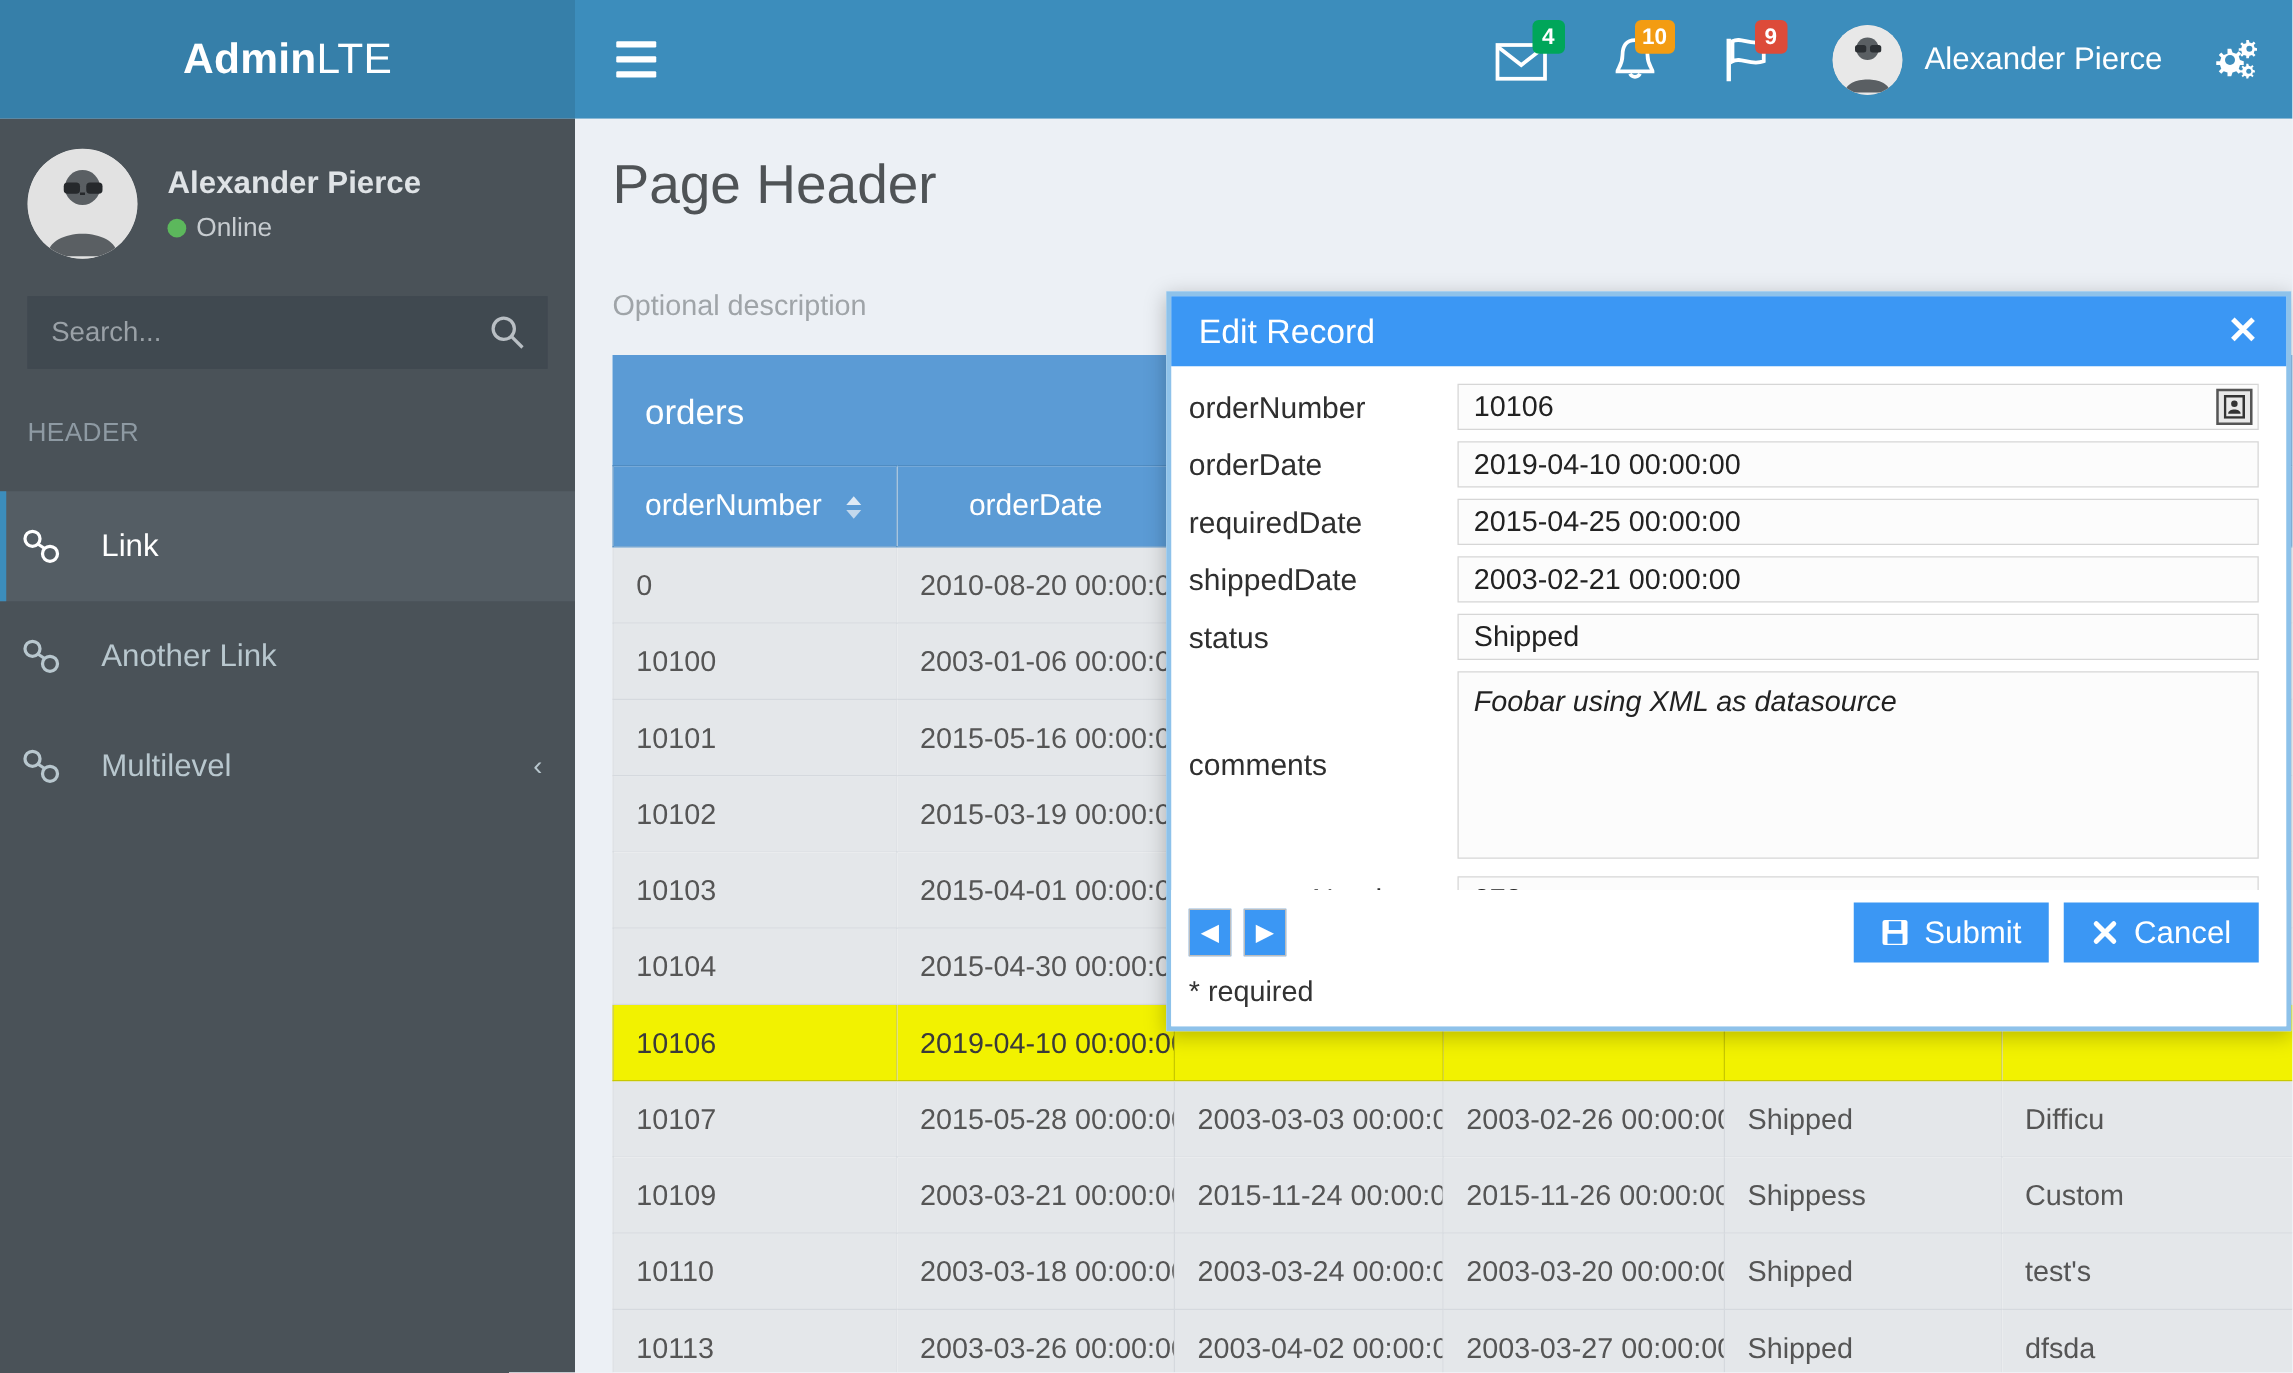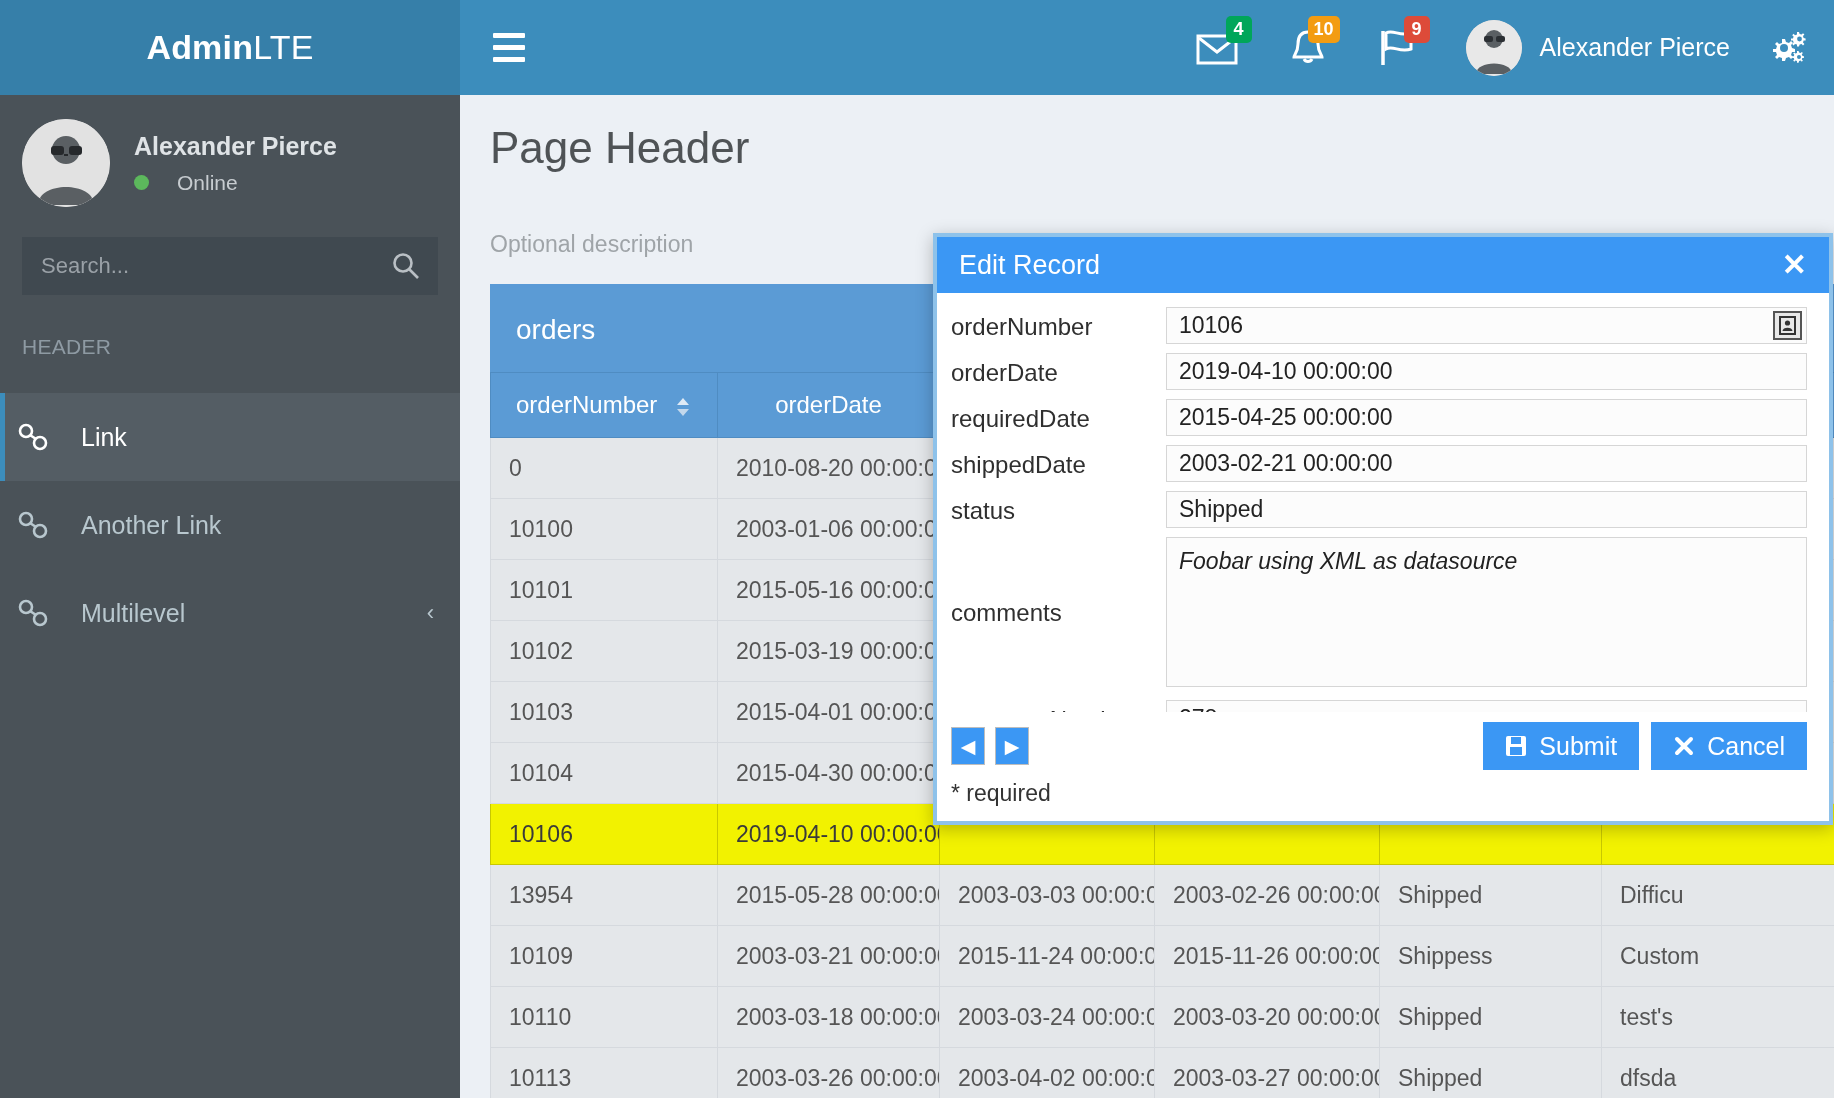--- a/index.html
+++ b/index.html
@@ -54,21 +54,21 @@
     display: block;
   }
 
   
   .sidebar {
     position: absolute; left: 0; top: 95px; width: 460px; bottom: 0;
     background: #4a5258;
   }
   .user-panel { display: flex; align-items: center; gap: 24px; padding: 24px 28px 30px 22px; }
   .user-panel .info .name { color: #dfe3e6; font-size: 25px; font-weight: bold; margin-bottom: 10px; }
-  .user-panel .info .status { color: #c7ccd0; font-size: 21px; display: flex; align-items: center; gap: 28px; }
+  .user-panel .info .status { color: #c7ccd0; font-size: 21px; display: flex; align-items: center; gap: 8px; }
   .dot { width: 15px; height: 15px; border-radius: 50%; background: #5cb85c; display: inline-block; }
 
   .search-row { padding: 0 22px 0 22px; }
   .search-box {
     display: flex; align-items: center; background: #404950;
     border: 1px solid #404950; height: 58px;
   }
   .search-box input {
     flex: 1; background: transparent; border: 0; outline: none;
     color: #b9bfc4; font-size: 22px; padding: 0 18px;
@@ -395,21 +395,21 @@
             </tr>
             <tr class="highlight">
               <td>10106</td>
               <td>2019-04-10 00:00:00</td>
               <td></td>
               <td></td>
               <td></td>
               <td></td>
             </tr>
             <tr class="odd">
-              <td>13954</td>
+              <td>10107</td>
               <td>2015-05-28 00:00:00</td>
               <td>2003-03-03 00:00:00</td>
               <td>2003-02-26 00:00:00</td>
               <td>Shipped</td>
               <td>Difficu</td>
             </tr>
             <tr class="odd">
               <td>10109</td>
               <td>2003-03-21 00:00:00</td>
               <td>2015-11-24 00:00:00</td>

